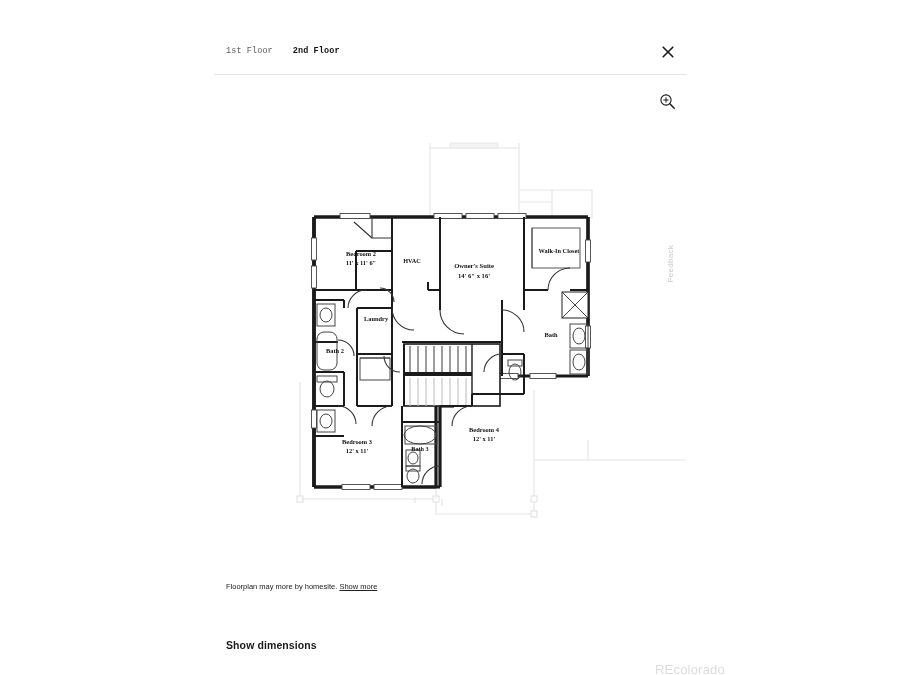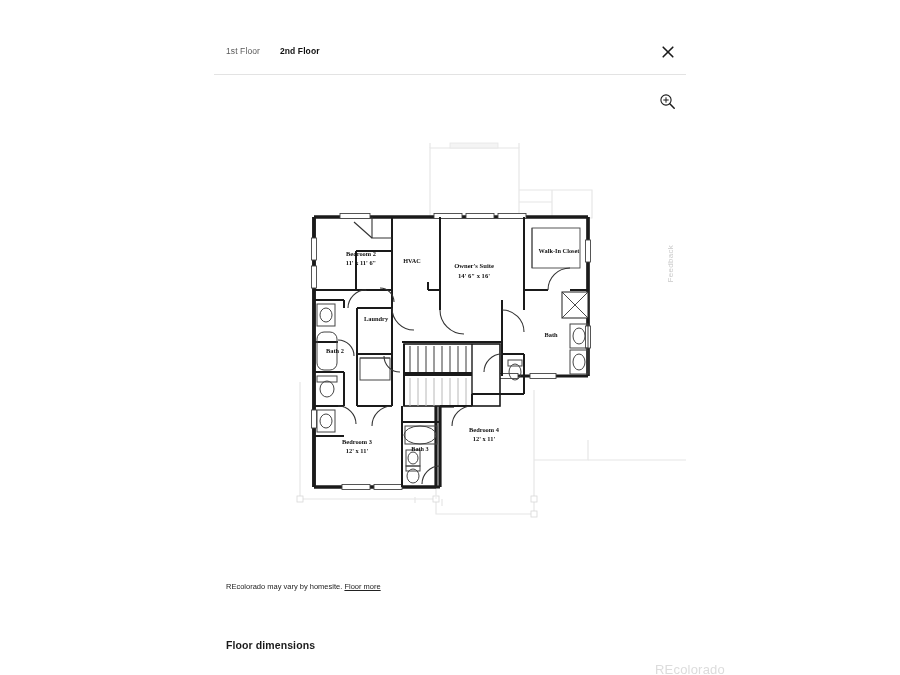--- a/index.html
+++ b/index.html
@@ -24,20 +24,21 @@
     height: 38px;
     border-bottom: 1px solid #e3e3e3;
   }
   .tabs {
     position: absolute;
     left: 12px;
     top: 9px;
     display: flex;
     gap: 20px;
     align-items: center;
+    font-family: Liberation Mono, monospace;
   }
   .tab {
     font-size: 8.5px;
     letter-spacing: 0.1px;
     line-height: 12px;
     cursor: pointer;
     white-space: nowrap;
   }
   .tab.inactive { color: #5a5a5a; font-weight: 400; }
   .tab.active { color: #111111; font-weight: 700; text-align: center; }
@@ -475,21 +476,21 @@
 
         <text class="room-label" font-size="6.4" text-anchor="middle" x="270" y="322">Bedroom 4</text>
         <text class="room-label" font-size="6.4" text-anchor="middle" x="270" y="331">12' x 11'</text>
       </g>
 
     </g>
   </svg>
 </div>
 
 <div class="disclaimer">
-  <span>REcolorado may vary by homesite.</span>
-  <span class="learn">Floor more</span>
+  <span>Floorplan may more by homesite.</span>
+  <span class="learn">Show more</span>
 </div>
 
-<div class="show-dim">Floor dimensions</div>
+<div class="show-dim">Show dimensions</div>
 
 <div class="feedback">Feedback</div>
 
 <div class="watermark">REcolorado</div>
 
 </body></html>

